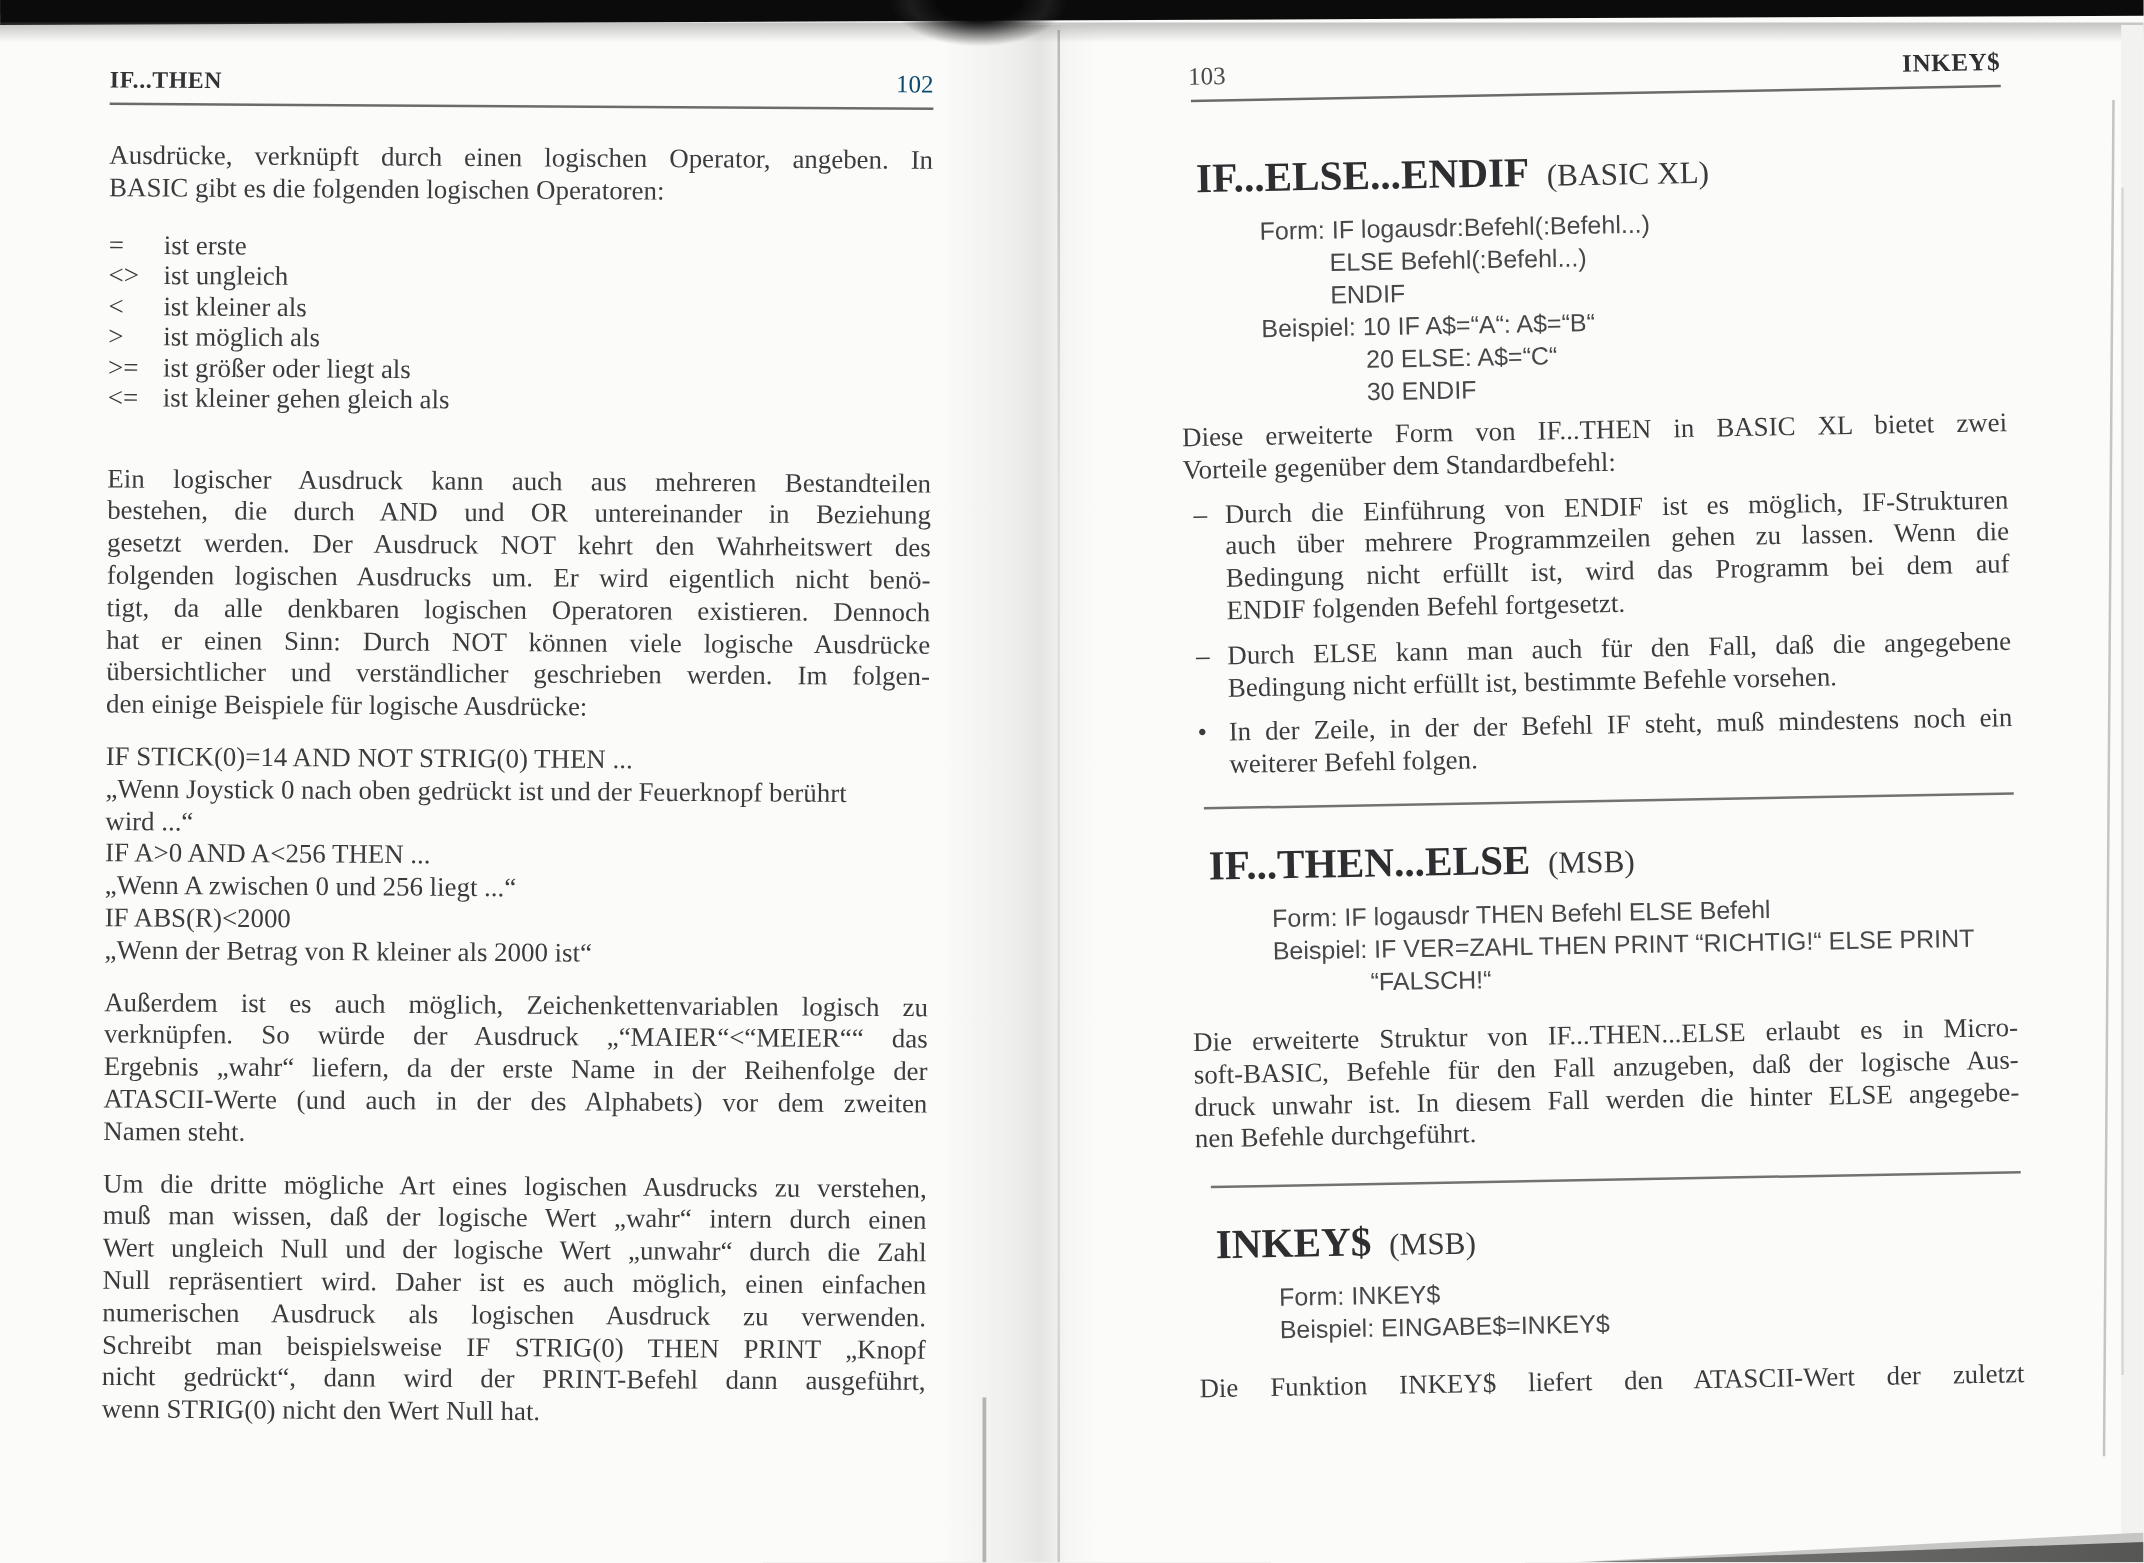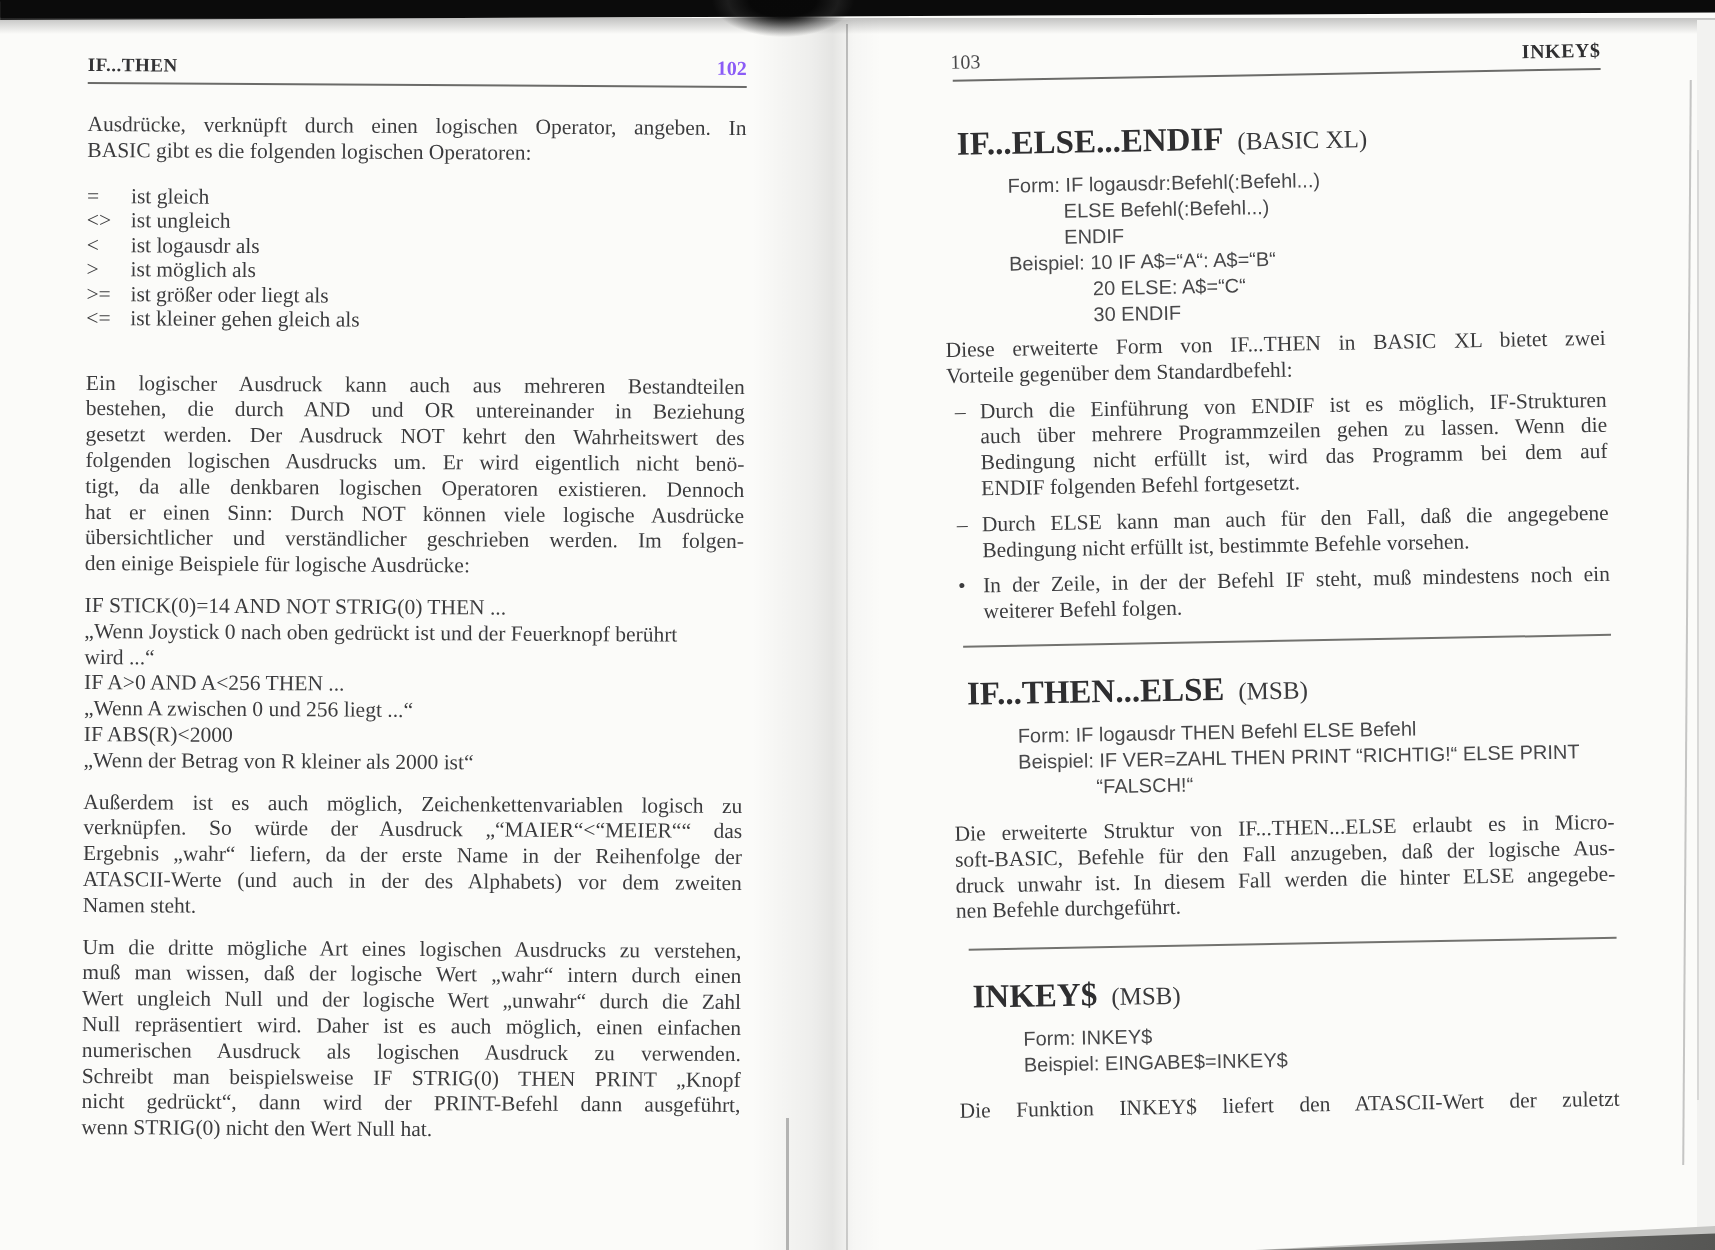--- a/index.html
+++ b/index.html
@@ -30,21 +30,21 @@
   .corner-wedge-light{position:absolute;left:1255px;bottom:0;width:460px;height:30px;
     clip-path:polygon(0 100%, 100% 100%, 100% 20%);background:#c6c6c4;}
   .corner-wedge{position:absolute;left:1262px;bottom:0;width:453px;height:22px;
     clip-path:polygon(0 100%, 100% 100%, 100% 25%);background:linear-gradient(100deg,#7a7a78,#565654);}
   
   .page{position:absolute;top:40px;}
   .page-left{left:88px;width:659px;transform:rotate(0.35deg);transform-origin:0 0;}
   .page-right{left:940px;width:660px;transform:rotate(-1.05deg);transform-origin:0 0;}
   .runhead{display:flex;justify-content:space-between;align-items:flex-end;height:28px;margin-top:8px;}
   .runhead .title{font-weight:bold;font-size:19px;letter-spacing:.5px;color:#333335;}
-  .runhead .pnum{font-size:20px;color:#8b5cf6;font-weight:bold;}
+  .runhead .pnum{font-size:20px;color:#0c4a6e;}
   .rule{height:2px;background:#6b6b69;margin-top:6px;}
   .para{margin:0;}
   .line{line-height:25.8px;font-size:21.5px;}
   .j{text-align:justify;text-align-last:justify;}
   
   .ops{margin-top:20px;}
   .oprow{display:flex;line-height:24.5px;font-size:21.5px;}
   .oprow .sym{width:44px;flex:0 0 44px;}
   
   .lp-para1{margin-top:28px;}
@@ -97,29 +97,29 @@
     <div class="rule"></div>
 
     <div class="para lp-para1">
         <div class="line j">Ausdrücke, verknüpft durch einen logischen Operator, angeben. In</div>
         <div class="line">BASIC gibt es die folgenden logischen Operatoren:</div>
       </div>
 
     <div class="ops">
         <div class="oprow">
           <span class="sym">=</span>
-          <span class="lbl">ist gleich</span>
+          <span class="lbl">ist erste</span>
         </div>
         <div class="oprow">
           <span class="sym">&lt;&gt;</span>
           <span class="lbl">ist ungleich</span>
         </div>
         <div class="oprow">
           <span class="sym">&lt;</span>
-          <span class="lbl">ist logausdr als</span>
+          <span class="lbl">ist kleiner als</span>
         </div>
         <div class="oprow">
           <span class="sym">&gt;</span>
           <span class="lbl">ist möglich als</span>
         </div>
         <div class="oprow">
           <span class="sym">&gt;=</span>
           <span class="lbl">ist größer oder liegt als</span>
         </div>
         <div class="oprow">

